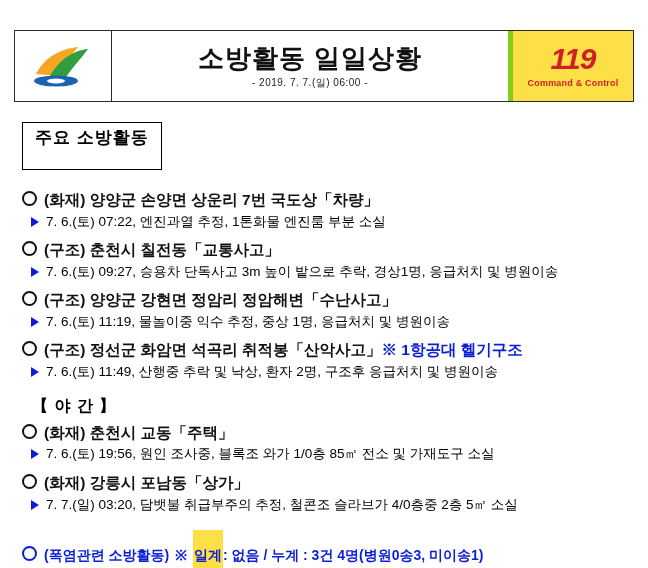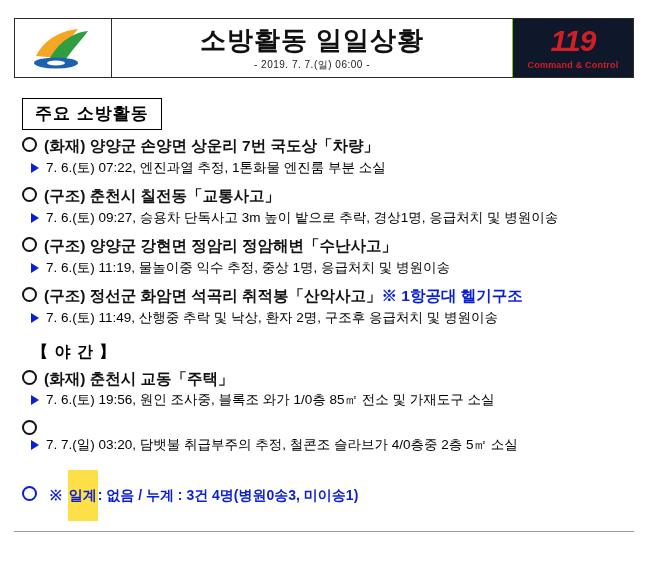--- a/index.html
+++ b/index.html
@@ -20,23 +20,23 @@
     width: 648px;
     height: 568px;
     box-sizing: border-box;
     padding: 0;
   }
 
   
   .header {
     display: flex;
     align-items: stretch;
-    margin: 18px 14px 0 14px;
+    margin: 30px 14px 0 14px;
     border: 1px solid #2b2b2b;
-    height: 60px;
+    height: 72px;
     box-sizing: border-box;
   }
   .header-logo {
     width: 96px;
     border-right: 1px solid #2b2b2b;
     display: flex;
     align-items: center;
     justify-content: center;
     background: #ffffff;
   }
@@ -56,26 +56,26 @@
     line-height: 1.1;
   }
   .header-sub {
     font-size: 10px;
     color: #1a1a1a;
     margin-top: 4px;
     letter-spacing: 0.5px;
   }
   .header-right {
     width: 120px;
-    border-left: 1px solid #84cc16;
+    border-left: 5px solid #84cc16;
     display: flex;
     flex-direction: column;
     align-items: center;
     justify-content: center;
-    background: #0f172a;
+    background: #fde047;
   }
   .badge-119 {
     font-size: 30px;
     font-weight: bold;
     color: #d21f26;
     font-style: italic;
     line-height: 1;
     letter-spacing: -1px;
   }
   .badge-sub {
@@ -83,22 +83,22 @@
     font-weight: bold;
     color: #d21f26;
     margin-top: 4px;
     letter-spacing: 0.2px;
   }
 
   
   .section-box {
     display: inline-block;
     border: 1px solid #000000;
-    padding: 3px 12px 4px 12px;
-    margin: 20px 0 6px 22px;
+    padding: 3px 12px 20px 12px;
+    margin: 20px 0 20px 22px;
     font-size: 17px;
     font-weight: bold;
     letter-spacing: 1px;
   }
 
   
   .items {
     margin: 0 4px 0 22px;
   }
   .item {
@@ -271,33 +271,35 @@
       </div>
       <div class="item-detail">
         <span class="tri"></span>
         <span>7. 6.(토) 19:56, 원인 조사중, 블록조 와가 1/0층 85㎡ 전소 및 가재도구 소실</span>
       </div>
     </div>
 
     <div class="item">
       <div class="item-head">
         <span class="bullet-circle"></span>
+        <span>(화재) 강릉시 포남동「상가」</span>
         <span class="note"></span>
       </div>
       <div class="item-detail">
         <span class="tri"></span>
         <span>7. 7.(일) 03:20, 담뱃불 취급부주의 추정, 철콘조 슬라브가 4/0층중 2층 5㎡ 소실</span>
       </div>
     </div>
 
   </div>
 
   
   <div class="footer-note">
     <span class="bullet-circle" style="border-color:#0a1ed6;"></span>
+    <span>(폭염관련 소방활동)</span>
     <span style="margin:0 6px;">※</span>
     <span class="hl">일계</span>
     <span>: 없음 / 누계 : 3건 4명(병원0송3, 미이송1)</span>
   </div>
 
   <hr class="divider">
 
 </div>
 
 </body></html>

